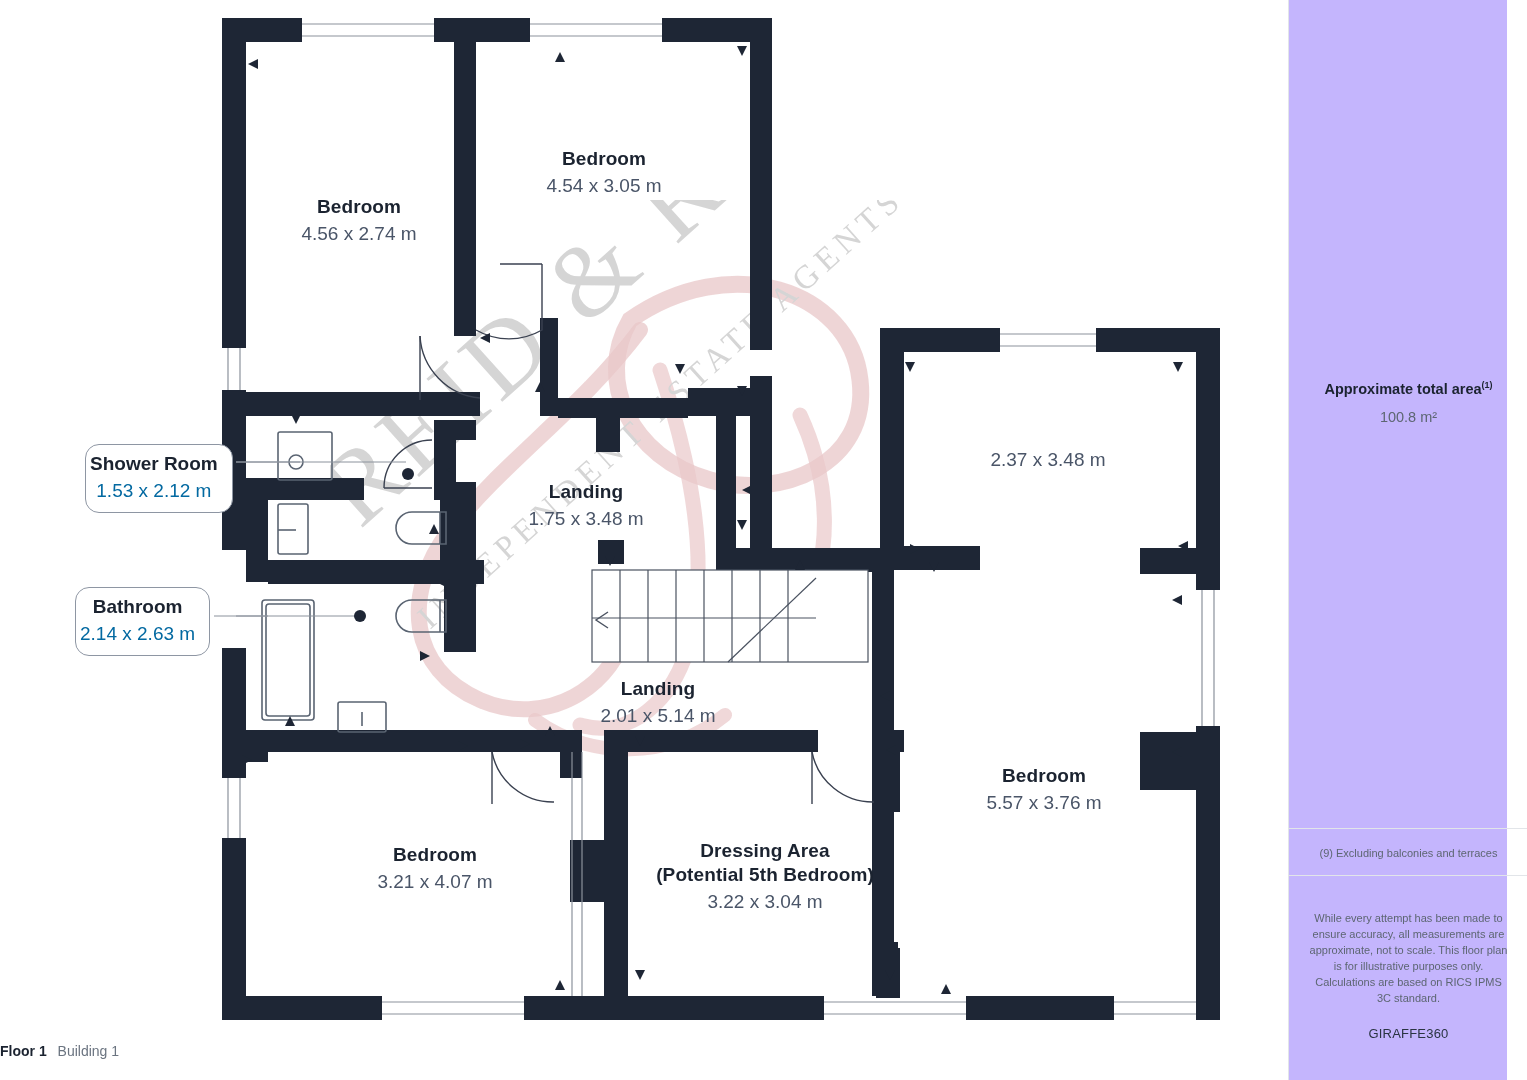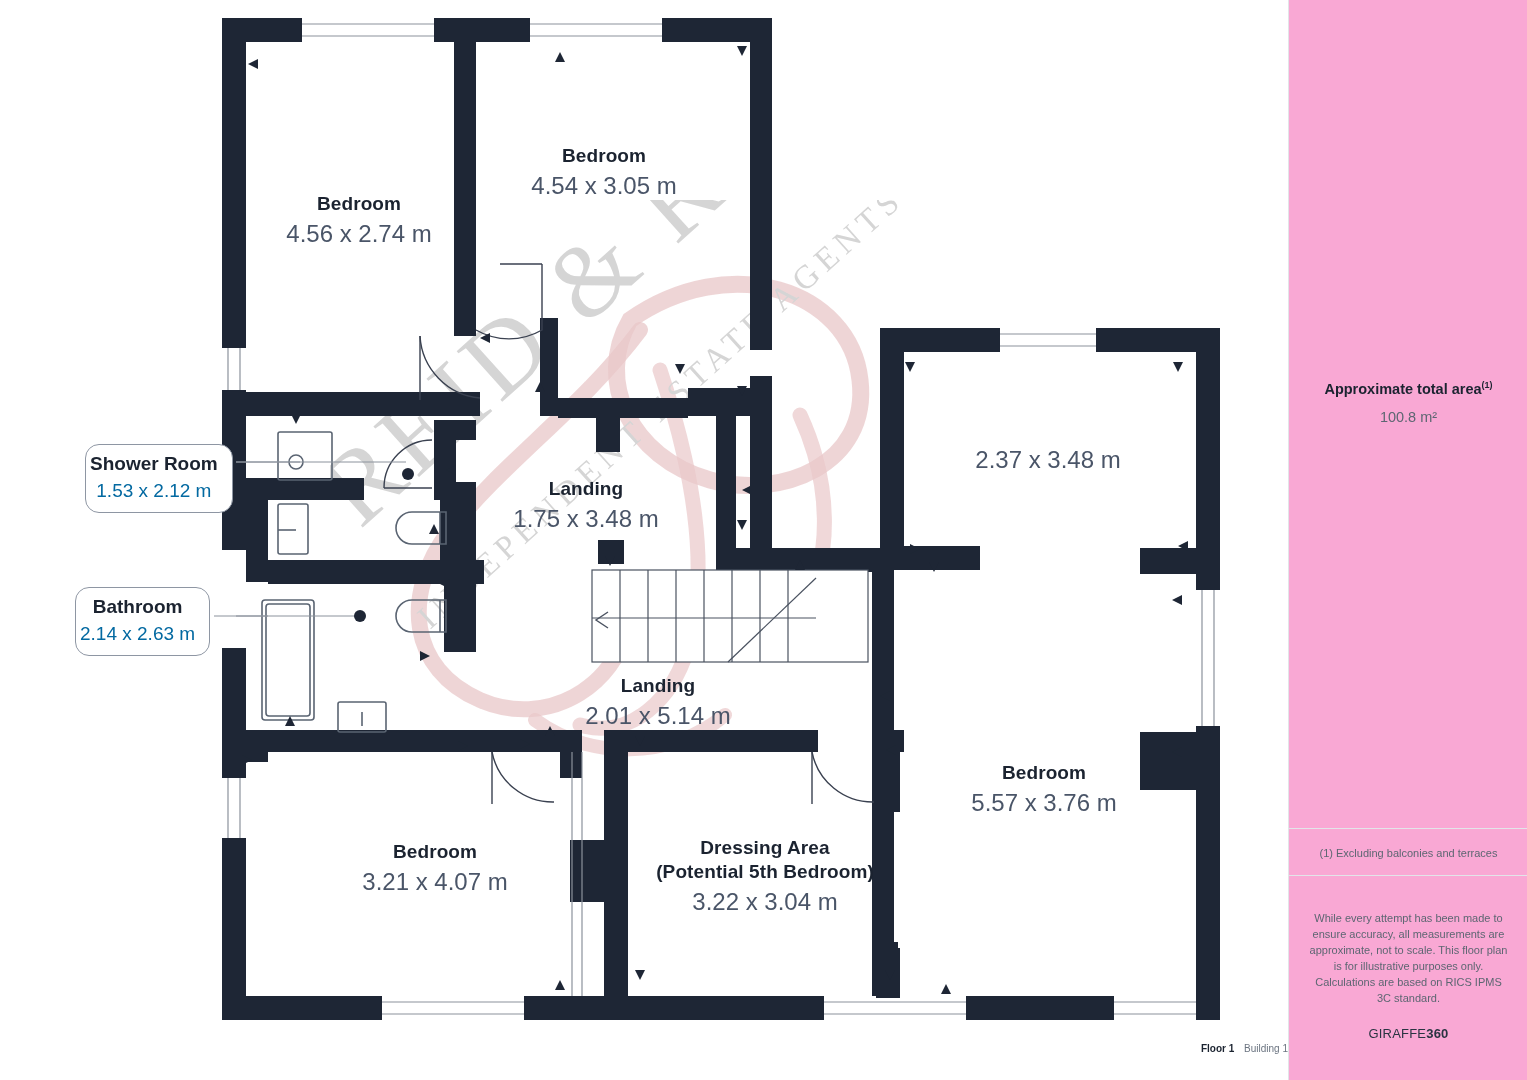--- a/index.html
+++ b/index.html
@@ -43,21 +43,21 @@
   }
   .room-label .rname {
     display: block;
     font-weight: bold;
     font-size: 19px;
     color: #1b2330;
     letter-spacing: .1px;
   }
   .room-label .rdim {
     display: block;
-    font-size: 24px;
+    font-size: 19px;
     color: #4a5568;
     margin-top: 3px;
   }
 
   
   .callout {
     position: absolute;
     background: #ffffff;
     border: 1px solid #8e96a3;
     border-radius: 14px;
@@ -78,33 +78,33 @@
     font-size: 19px;
     color: #0369a1;
     margin-top: 3px;
   }
 
   
   #plan-footer {
     position: absolute;
     left: 0; top: 1043px;
     width: 1288px;
-    text-align: right;
-    font-size: 10px;
+    text-align: left;
+    font-size: 14px;
   }
   #plan-footer .f-floor { font-weight: bold; color: #1b2330; }
   #plan-footer .f-building { color: #6b7480; margin-left: 7px; }
 
   
   #side-panel {
     position: absolute;
     left: 1288px; top: 0;
-    width: 239px; height: 1080px;
+    width: 219px; height: 1080px;
     border-left: 1px solid #e2e5e9;
-    background: #f9a8d4;
+    background: #c4b5fd;
   }
   #area-block {
     position: absolute;
     left: 0; top: 380px; width: 239px;
     text-align: center;
   }
   #area-block .a-title {
     font-size: 14.5px;
     font-weight: bold;
     color: #1b2330;
@@ -136,21 +136,21 @@
   }
   #disclaimer-block .d-p2 { }
   #brand {
     position: absolute;
     left: 0; top: 1026px; width: 239px;
     text-align: center;
     font-size: 13px;
     color: #2a3442;
     letter-spacing: .2px;
   }
-  #brand b { font-weight: bold; margin-top: 44px; }
+  #brand b { font-weight: normal; margin-top: 44px; }
 </style>
 </head>
 <body>
 
 <div id="root">
 
   <div id="plan-area">
 
     <svg id="watermark" viewBox="0 0 640 640" xmlns="http://www.w3.org/2000/svg" aria-hidden="true">
       <g opacity="0.55">
@@ -448,21 +448,21 @@
 
   <div id="side-panel">
 
     <div id="area-block">
       <div class="a-title">
         <span>Approximate total area</span><sup>(1)</sup>
       </div>
       <div class="a-value">100.8 m²</div>
     </div>
 
-    <div id="footnote-block">(1) Excluding balconies and terraces</div>
+    <div id="footnote-block">(9) Excluding balconies and terraces</div>
 
     <div id="disclaimer-block">
       <div class="d-p1">While every attempt has been made to ensure accuracy, all measurements are approximate, not to scale. This floor plan is for illustrative purposes only.</div>
       <div class="d-p2">Calculations are based on RICS IPMS 3C standard.</div>
     </div>
 
     <div id="brand">
       <span>GIRAFFE</span><b>360</b>
     </div>
   </div>

